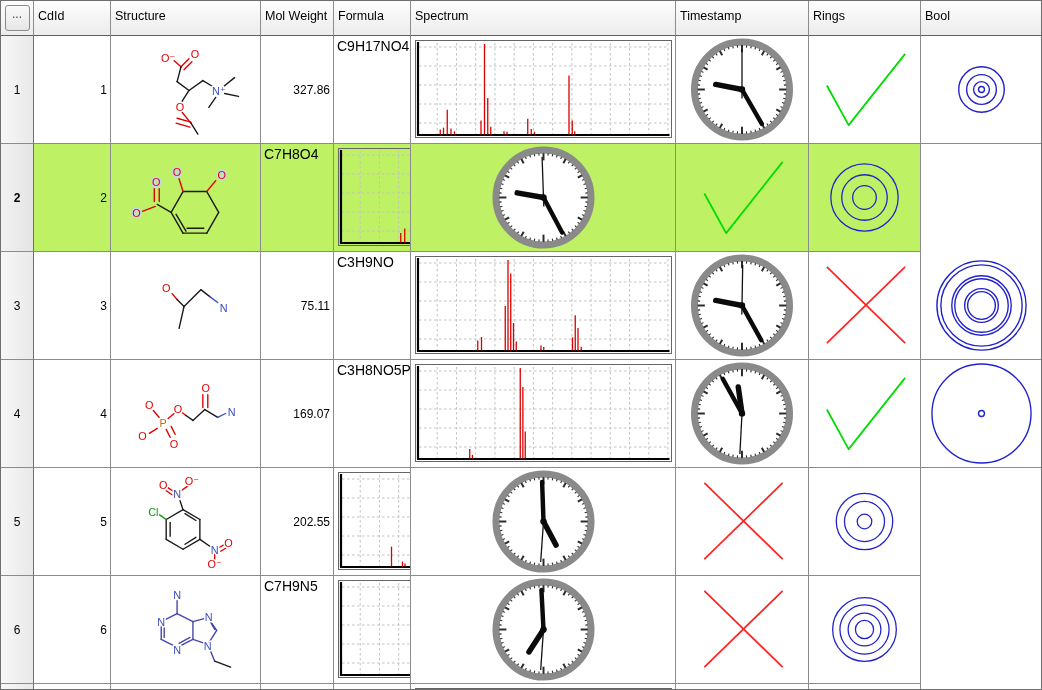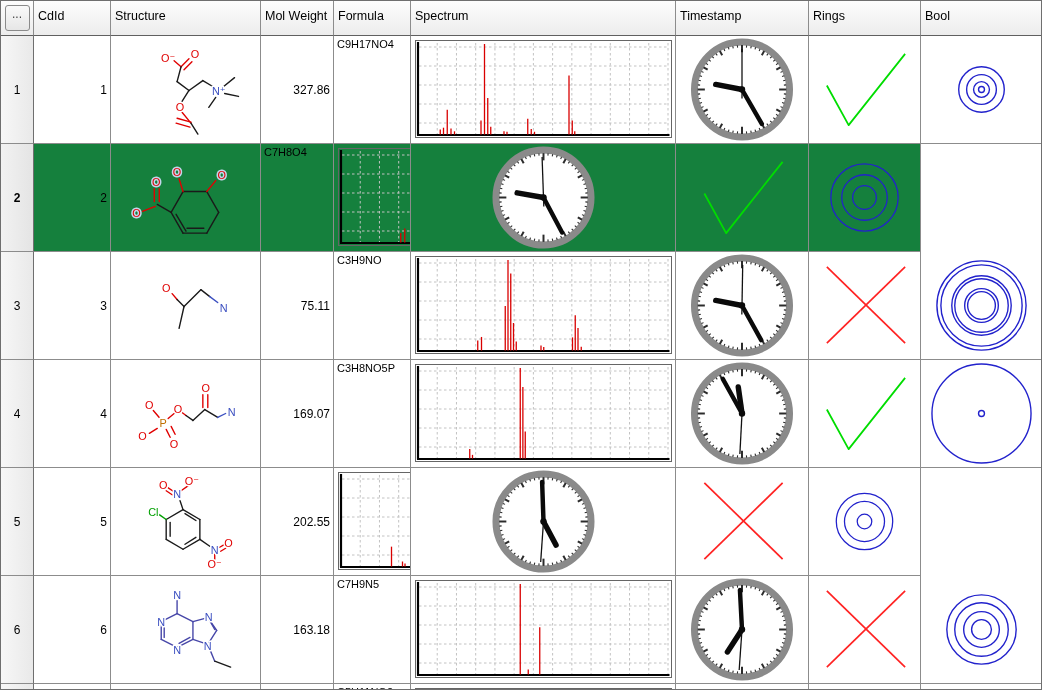--- a/index.html
+++ b/index.html
@@ -14,25 +14,25 @@
   .corner{display:flex;align-items:flex-start;justify-content:center;padding:4px 0 0 0}
   .corner-btn{width:25px;height:26px;border:1px solid #8a8a8a;border-radius:3px;
     background:linear-gradient(#fafafa,#e6e6e6);font-size:12px;line-height:16px;text-align:center;color:#444;cursor:pointer}
   .row{height:108px}
   .cell{border-right:1px solid #8c8c8c;border-bottom:1px solid #8c8c8c;background:#fff;
     position:relative;overflow:hidden}
   .rowhdr{background:linear-gradient(90deg,#f7f7f7,#e9e9e9);display:flex;align-items:center;
     justify-content:center;font-size:12px;color:#000;border-right:1px solid #6f6f6f}
   .cdid,.molweight{display:flex;align-items:center;justify-content:flex-end;
     padding-right:3px;font-size:12px}
-  .formula{padding:2px 0 0 3px;font-size:11px}
+  .formula{padding:2px 0 0 3px;font-size:14px}
   .structure svg,.spectrum svg,.timestamp svg,.bool svg,.rings svg{display:block}
   .timestamp,.bool,.rings{display:flex;align-items:center;justify-content:center}
   .spectrum{padding:4px 0 0 4px}
-  .row.selected .cell{background:#15803d}
+  .row.selected .cell{background:#bef264}
   .row.selected .rowhdr{background:linear-gradient(90deg,#f2f2f2,#e4e4e4);font-weight:bold}
   .atom{font-size:11px;paint-order:stroke;stroke:#ffffff;stroke-width:3px;stroke-linejoin:round}
   .row.selected .atom{stroke:#c2d7eb}
   .partial{height:7px}
   .partial .cell{border-bottom:none}
   .partial .formula{padding-top:2px}
 </style>
 </head>
 <body>
 
@@ -835,23 +835,20 @@
             <line x1="66" y1="38" x2="66" y2="25" stroke="#4646a8" stroke-width="1.4" stroke-linecap="round"></line>
             <line x1="97" y1="69" x2="104" y2="86" stroke="#4646a8" stroke-width="1.4" stroke-linecap="round"></line>
             <line x1="104" y1="86" x2="120" y2="92" stroke="#1a1a1a" stroke-width="1.4" stroke-linecap="round"></line>
             <text x="66" y="23" text-anchor="middle" fill="#3b4fc0" class="atom">N</text>
             <text x="50" y="50" text-anchor="middle" fill="#3b4fc0" class="atom">N</text>
             <text x="66" y="79" text-anchor="middle" fill="#3b4fc0" class="atom">N</text>
             <text x="98" y="45" text-anchor="middle" fill="#3b4fc0" class="atom">N</text>
             <text x="97" y="75" text-anchor="middle" fill="#3b4fc0" class="atom">N</text>
           </svg>
         </div>
-    <div class="cell molweight">
-          <span>163.18</span>
-        </div>
     <div class="cell formula"><span>C7H9N5</span></div>
     <div class="cell spectrum">
           <svg width="257" height="98" viewBox="0 0 257 98">
             <rect x="0.5" y="0.5" width="256" height="97" fill="none" stroke="#666"></rect>
             <line x1="22.23076923076923" y1="3" x2="22.23076923076923" y2="94" stroke="#c2c2c2" stroke-width="1" stroke-dasharray="2.5,2.5"></line>
             <line x1="41.46153846153846" y1="3" x2="41.46153846153846" y2="94" stroke="#c2c2c2" stroke-width="1" stroke-dasharray="2.5,2.5"></line>
             <line x1="60.69230769230769" y1="3" x2="60.69230769230769" y2="94" stroke="#c2c2c2" stroke-width="1" stroke-dasharray="2.5,2.5"></line>
             <line x1="79.92307692307692" y1="3" x2="79.92307692307692" y2="94" stroke="#c2c2c2" stroke-width="1" stroke-dasharray="2.5,2.5"></line>
             <line x1="99.15384615384615" y1="3" x2="99.15384615384615" y2="94" stroke="#c2c2c2" stroke-width="1" stroke-dasharray="2.5,2.5"></line>
             <line x1="118.38461538461539" y1="3" x2="118.38461538461539" y2="94" stroke="#c2c2c2" stroke-width="1" stroke-dasharray="2.5,2.5"></line>

